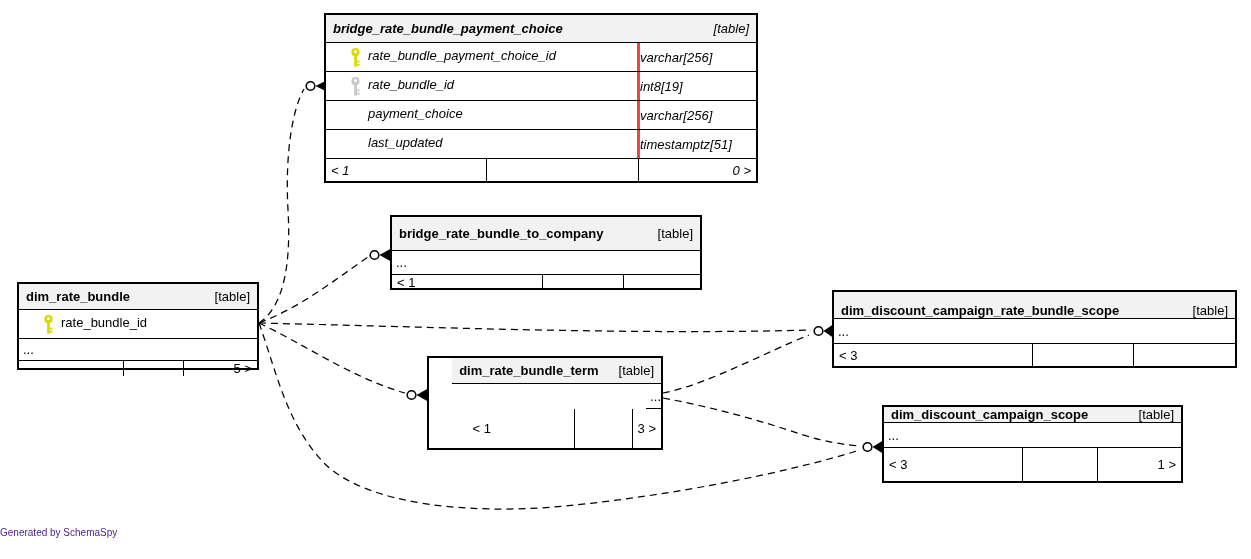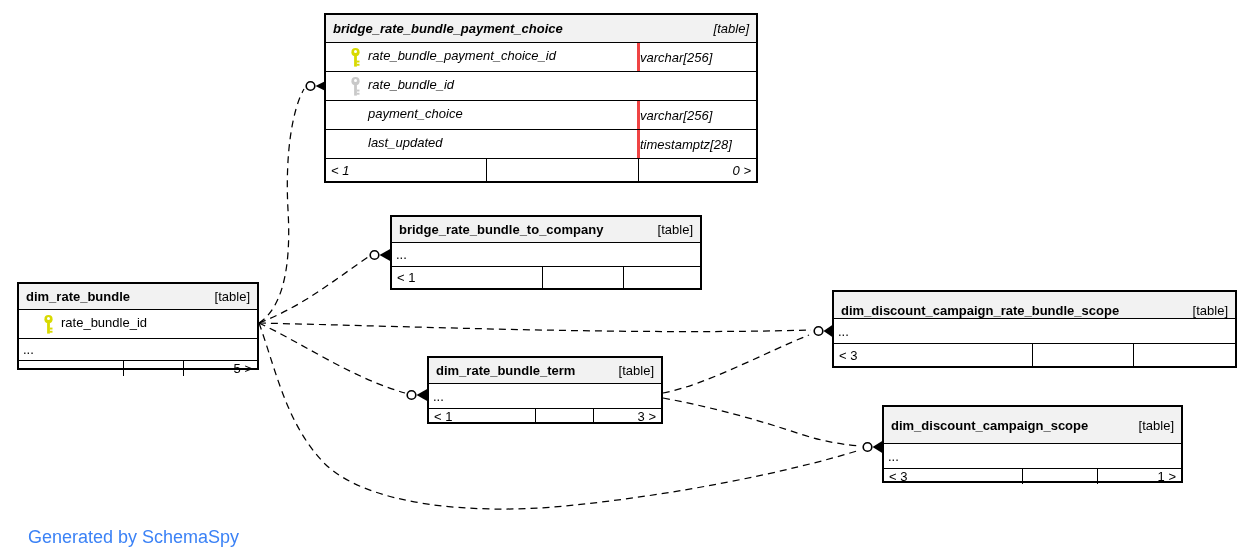--- a/index.html
+++ b/index.html
@@ -35,21 +35,21 @@
   .ellipsis-row{padding-left:4px;}
   .tbl-footer{display:flex;font-size:13px;flex:1 1 auto;box-sizing:border-box;}
   .fcell{
     display:flex;align-items:center;padding:0 5px;box-sizing:border-box;
     overflow:hidden;white-space:nowrap;
   }
   .fcell + .fcell{border-left:1px solid #000;}
   .fcell.right{justify-content:flex-end;}
   .fcell.fill{flex:1 1 auto;}
   #footer-note{
-    position:absolute;left:28px;top:527px;z-index:1;font-size:18px;color:#3b82f6;
+    position:absolute;left:0;top:527px;z-index:1;font-size:10px;color:#4c1d95;
   }
 </style>
 </head>
 <body>
 
 <div id="canvas">
 
   <svg id="rel-lines" width="1251" height="559" viewBox="0 0 1251 559">
     <g fill="none" stroke="#000000" stroke-width="1.25" stroke-dasharray="7 5">
       <path d="M259,323 C285,306 291,260 288,210 C285,155 292,110 304,89"></path>
@@ -104,44 +104,45 @@
       <span class="name-cell">
         <svg class="key-slot key-icon fk" viewBox="0 0 11 19">
           <circle cx="5.5" cy="4.2" r="4.1" fill="currentColor"></circle>
             <circle cx="5.5" cy="3.6" r="1.5" fill="#ffffff"></circle>
           <rect x="4.1" y="7.8" width="2.8" height="10.8" fill="currentColor"></rect>
           <rect x="6.9" y="12.6" width="2.6" height="1.9" fill="currentColor"></rect>
           <rect x="6.9" y="15.8" width="2.6" height="1.9" fill="currentColor"></rect>
         </svg>
         <span>rate_bundle_id</span>
       </span>
+      <span class="type-cell">int8[19]</span>
     </div>
     <div class="col-row" style="height:29px;">
       <span class="name-cell">
         <span class="key-slot"></span>
         <span>payment_choice</span>
       </span>
       <span class="type-cell">varchar[256]</span>
     </div>
     <div class="col-row" style="height:29px;">
       <span class="name-cell">
         <span class="key-slot"></span>
         <span>last_updated</span>
       </span>
-      <span class="type-cell">timestamptz[28]</span>
+      <span class="type-cell">timestamptz[51]</span>
     </div>
     <div class="tbl-footer">
       <span class="fcell" style="flex:0 0 160px;">&lt; 1</span>
       <span class="fcell" style="flex:0 0 152px;"></span>
       <span class="fcell fill right">0 &gt;</span>
     </div>
   </div>
 
   <div class="tbl" style="left:390px;top:215px;width:312px;height:75px;">
-    <div class="tbl-header" style="height:26px;">
+    <div class="tbl-header" style="height:34px;">
       <span class="tbl-title">bridge_rate_bundle_to_company</span>
       <span class="tbl-tag">[table]</span>
     </div>
     <div class="col-row ellipsis-row" style="height:24px;">...</div>
     <div class="tbl-footer">
       <span class="fcell" style="flex:0 0 150px;">&lt; 1</span>
       <span class="fcell" style="flex:0 0 81px;"></span>
       <span class="fcell fill right"></span>
     </div>
   </div>
@@ -164,21 +165,21 @@
       </span>
     </div>
     <div class="col-row ellipsis-row" style="height:22px;">...</div>
     <div class="tbl-footer">
       <span class="fcell" style="flex:0 0 104px;"></span>
       <span class="fcell" style="flex:0 0 60px;"></span>
       <span class="fcell fill right">5 &gt;</span>
     </div>
   </div>
 
-  <div class="tbl" style="left:427px;top:356px;width:236px;height:68px;">
+  <div class="tbl" style="left:427px;top:356px;width:236px;height:94px;align-items:flex-end;">
     <div class="tbl-header" style="height:26px;">
       <span class="tbl-title">dim_rate_bundle_term</span>
       <span class="tbl-tag">[table]</span>
     </div>
     <div class="col-row ellipsis-row" style="height:25px;">...</div>
     <div class="tbl-footer">
       <span class="fcell" style="flex:0 0 106px;">&lt; 1</span>
       <span class="fcell" style="flex:0 0 58px;"></span>
       <span class="fcell fill right">3 &gt;</span>
     </div>
@@ -191,21 +192,21 @@
     </div>
     <div class="col-row ellipsis-row" style="height:25px;">...</div>
     <div class="tbl-footer">
       <span class="fcell" style="flex:0 0 198px;">&lt; 3</span>
       <span class="fcell" style="flex:0 0 101px;"></span>
       <span class="fcell fill right"></span>
     </div>
   </div>
 
   <div class="tbl" style="left:882px;top:405px;width:301px;height:78px;">
-    <div class="tbl-header" style="height:37px;">
+    <div class="tbl-header" style="height:16px;">
       <span class="tbl-title">dim_discount_campaign_scope</span>
       <span class="tbl-tag">[table]</span>
     </div>
     <div class="col-row ellipsis-row" style="height:25px;">...</div>
     <div class="tbl-footer">
       <span class="fcell" style="flex:0 0 138px;">&lt; 3</span>
       <span class="fcell" style="flex:0 0 75px;"></span>
       <span class="fcell fill right">1 &gt;</span>
     </div>
   </div>

